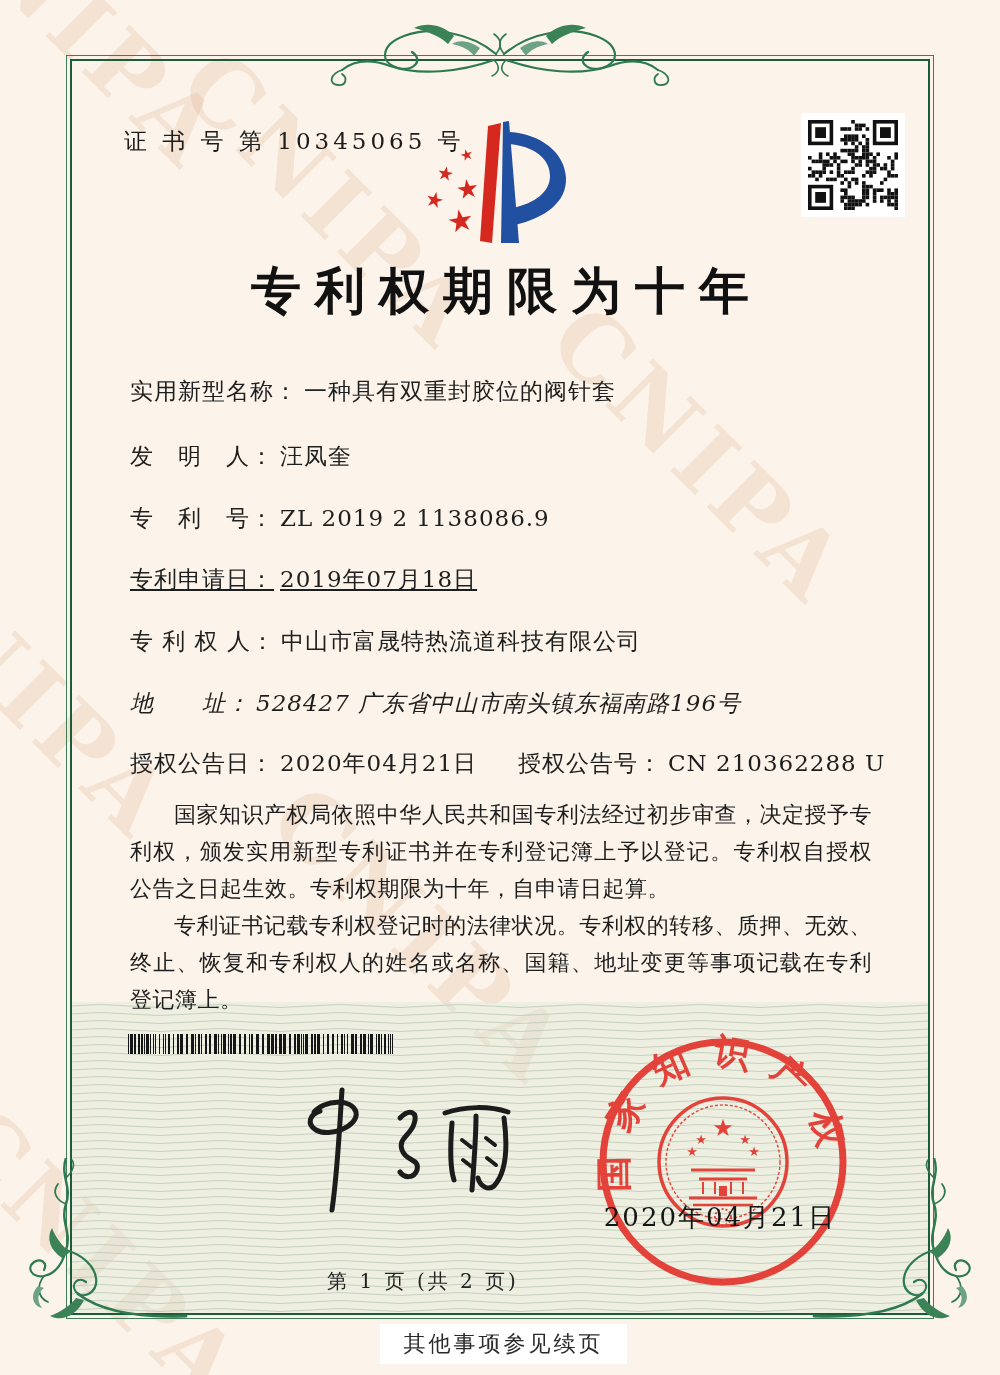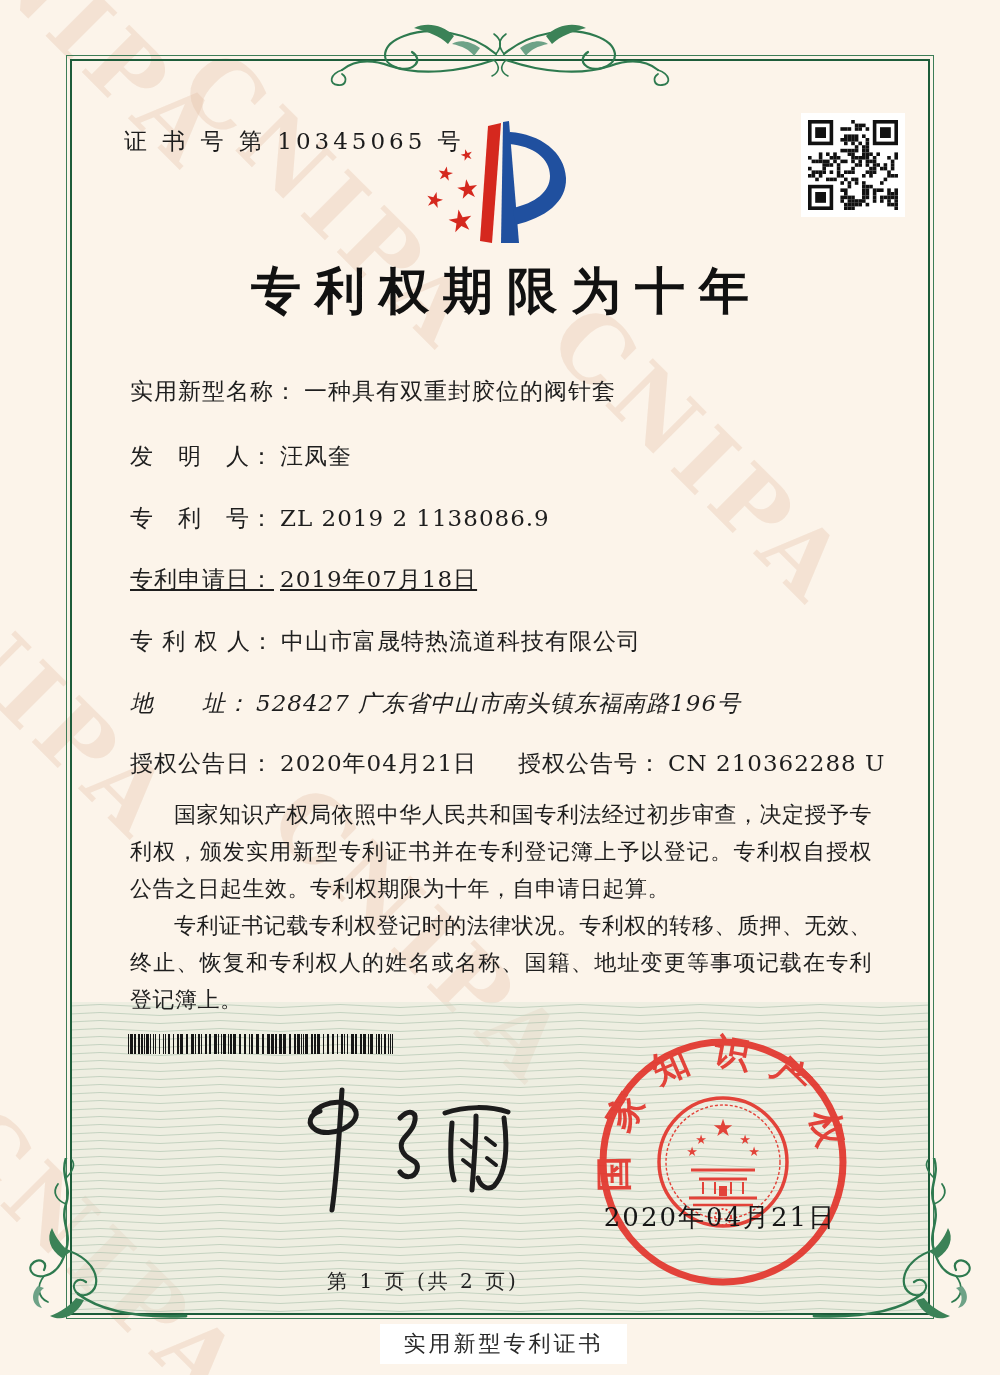--- a/index.html
+++ b/index.html
@@ -506,16 +506,16 @@
       <path d="M96,166 h68" stroke-width="3"></path>
       <path d="M100,173 h60" stroke-width="2.5"></path>
       <rect x="126" y="154" width="8" height="10" fill="#e23128" stroke="none"></rect>
       <circle cx="130" cy="185" r="8" stroke-width="2" stroke-dasharray="2 2"></circle>
     </g>
   </svg>
   <div class="seal-date">2020年04月21日</div>
 
   <div class="page-no">第 1 页 (共 2 页)</div>
   <div class="cont-band">
-    <span>实用新型专利证书</span>
+    <span>其他事项参见续页</span>
   </div>
 
 </div>
 
 </body></html>

